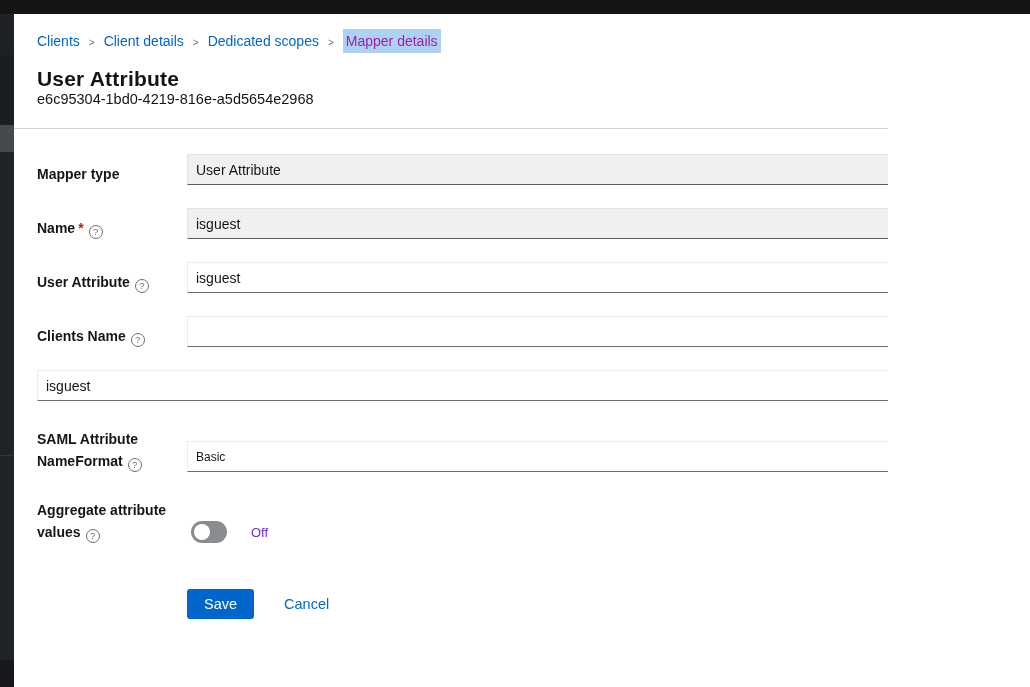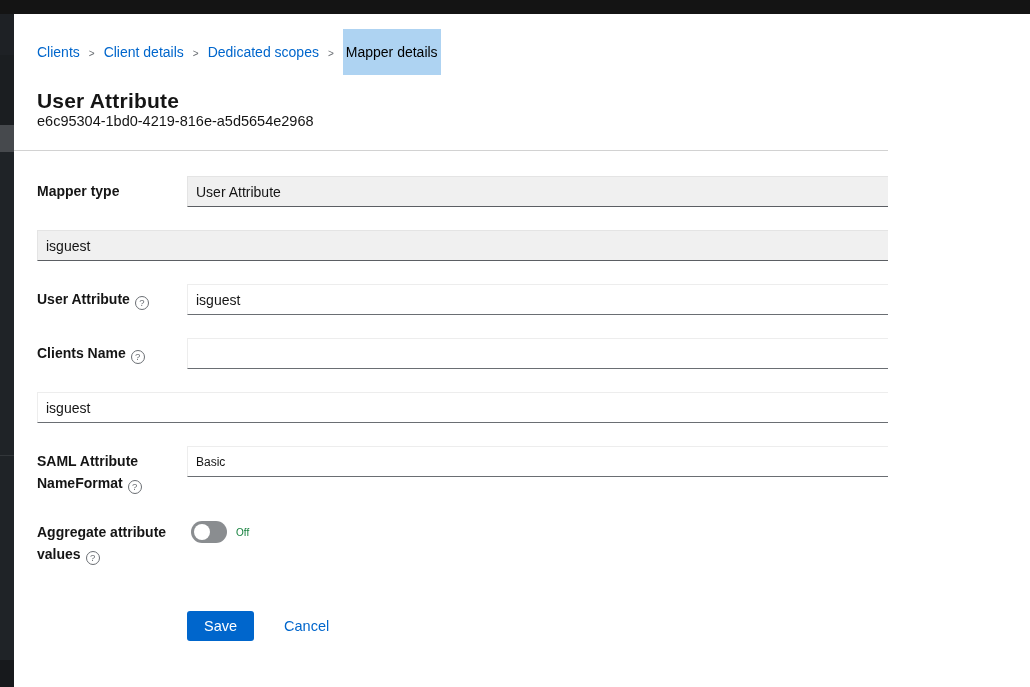--- a/index.html
+++ b/index.html
@@ -19,27 +19,27 @@
   .strip .seg-active { height: 27px; background: #46494d; }
   .strip .seg3 { height: 303px; background: #1f2327; }
   .strip .seg4 { height: 205px; background: #1f2327; border-top: 1px solid #32363a; }
   .strip .seg5 { height: 27px; background: #17191c; }
   
   .main { flex: 1; background: #ffffff; height: 673px; overflow: hidden; }
   .header { padding: 15px 40px 0 23px; }
   .breadcrumb { font-size: 14px; display: flex; align-items: center; white-space: nowrap; }
   .breadcrumb a { color: #0066cc; text-decoration: none; cursor: pointer; }
   .breadcrumb .sep { color: #6a6e73; font-size: 10px; margin: 0 9px; transform: translateY(1px); }
-  .breadcrumb .current { color: #000000; background: #aed3f2; padding: 15px 3px; }
+  .breadcrumb .current { color: #a21caf; background: #aed3f2; padding: 4px 3px; }
   .page-title { margin-top: 14px; font-size: 21px; font-weight: 700; letter-spacing: 0.2px; }
   .page-subtitle { margin-top: 0; font-size: 14.5px; color: #151515; }
   .divider { margin-top: 21px; height: 1px; background: #d2d2d2; width: 100%; }
   
   .form { padding: 25px 0 0 23px; width: 943px; }
-  .row { display: flex; align-items: flex-start; margin-bottom: 23px; }
+  .row { display: flex; align-items: flex-end; margin-bottom: 23px; }
   .flabel {
     width: 150px; flex: none; font-size: 14px; font-weight: 700;
     line-height: 22px; padding-top: 4px; color: #151515;
   }
   .req { color: #c9190b; font-weight: 700; margin-left: 3px; }
   .help-icon {
     display: inline-block; width: 14px; height: 14px; border: 1px solid #6a6e73;
     border-radius: 50%; color: #6a6e73; font-size: 9.5px; font-weight: 400;
     text-align: center; line-height: 12.5px; margin-left: 5px; vertical-align: -2px;
     cursor: pointer;
@@ -63,21 +63,21 @@
   }
   .switch-wrap { display: flex; align-items: center; padding-top: 4px; }
   .switch {
     width: 36px; height: 22px; background: #8a8d90; border-radius: 11px;
     position: relative; cursor: pointer; flex: none; margin-left: 4px;
   }
   .switch .knob {
     position: absolute; left: 3px; top: 3px; width: 16px; height: 16px;
     background: #ffffff; border-radius: 50%;
   }
-  .switch-label { margin-left: 9px; font-size: 10px; color: #15803d; }
+  .switch-label { margin-left: 24px; font-size: 13px; color: #6d28d9; }
   
   .actions { display: flex; align-items: center; margin-top: 46px; margin-bottom: 16px; }
   .btn-primary {
     background: #0066cc; color: #ffffff; border: none; border-radius: 3px;
     font-family: inherit; font-size: 14.5px; height: 30px; padding: 0 17px; cursor: pointer;
   }
   .link-cancel { margin-left: 30px; color: #0066cc; font-size: 14.5px; text-decoration: none; cursor: pointer; text-align: right; }
 </style>
 </head>
 <body>
@@ -116,20 +116,23 @@
       <div class="row">
         <div class="flabel">
           <span>Mapper type</span>
         </div>
         <div class="fctrl">
           <input class="text-input readonly" readonly="" value="User Attribute" style="">
         </div>
       </div>
 
       <div class="row">
+        <div class="flabel">
+          <span>Name</span><span class="req">*</span><span class="help-icon">?</span>
+        </div>
         <div class="fctrl">
           <input class="text-input readonly" readonly="" value="isguest" style="">
         </div>
       </div>
 
       <div class="row">
         <div class="flabel">
           <span>User Attribute</span><span class="help-icon">?</span>
         </div>
         <div class="fctrl">

